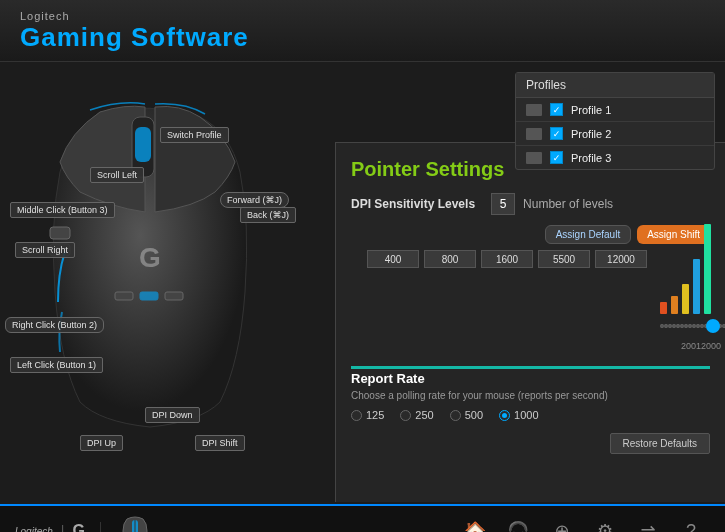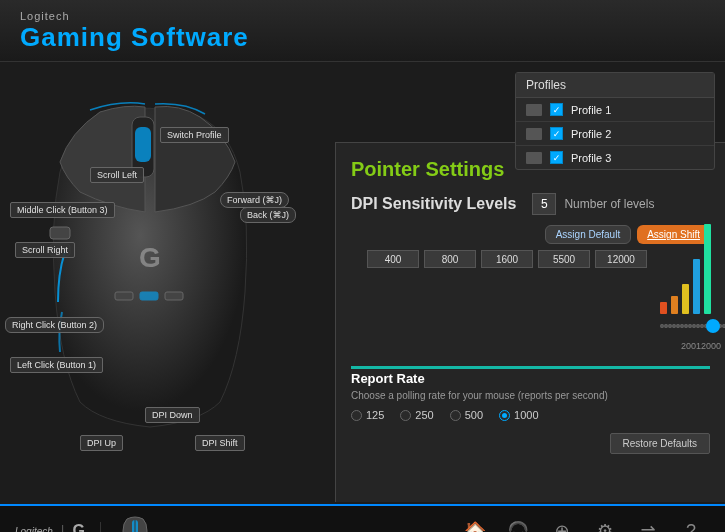--- a/index.html
+++ b/index.html
@@ -122,21 +122,21 @@
     }
 
     .dpi-header {
       display: flex;
       align-items: center;
       margin-bottom: 10px;
       gap: 8px;
     }
 
     .dpi-label {
-      font-size: 16px;
+      font-size: 12px;
       color: #ddd;
       font-weight: bold;
     }
 
     .num-levels-box {
       background: #3a3a3a;
       border: 1px solid #555;
       width: 24px;
       height: 22px;
       display: flex;
@@ -160,21 +160,20 @@
       border: none;
     }
     .assign-default {
       background: #3a3a3a;
       color: #aad4ff;
       border: 1px solid #555;
     }
     .assign-shift {
       background: #e07020;
       color: #fff;
-      text-decoration: underline;
     }
 
     .dpi-values {
       display: flex;
       flex-direction: row;
       gap: 5px;
       margin-left: 16px;
     }
 
     .dpi-value-box {
@@ -522,21 +521,21 @@
         <path d="M50,18 Q80,8 105,12" stroke="#00aaff" stroke-width="1.5" fill="none" opacity="0.7"></path>
         <path d="M115,12 Q145,10 165,22" stroke="#00aaff" stroke-width="1.5" fill="none" opacity="0.7"></path>
       </svg>
     </div>
 
     <div class="label-container" id="mouse-labels-container">
         <div class="ml" style="top: 65px; left: 160px;">Switch Profile</div>
         <div class="ml" style="top: 105px; left: 90px;">Scroll Left</div>
         <div class="ml" style="top: 130px; left: 220px; border-radius: 8px;">Forward (⌘J)</div>
         <div class="ml" style="top: 140px; left: 10px;">Middle Click (Button 3)</div>
-        <div class="ml" style="top: 145px; left: 240px; border-radius: 7px;">Back (⌘J)</div>
+        <div class="ml" style="top: 145px; left: 240px;">Back (⌘J)</div>
         <div class="ml" style="top: 180px; left: 15px;">Scroll Right</div>
         <div class="ml" style="top: 255px; left: 5px; border-radius: 6px;">Right Click (Button 2)</div>
         <div class="ml" style="top: 295px; left: 10px;">Left Click (Button 1)</div>
         <div class="ml" style="top: 345px; left: 145px;">DPI Down</div>
         <div class="ml" style="top: 373px; left: 80px;">DPI Up</div>
         <div class="ml" style="top: 373px; left: 195px;">DPI Shift</div>
       </div>
   </div>
 
   <div class="settings-panel">

